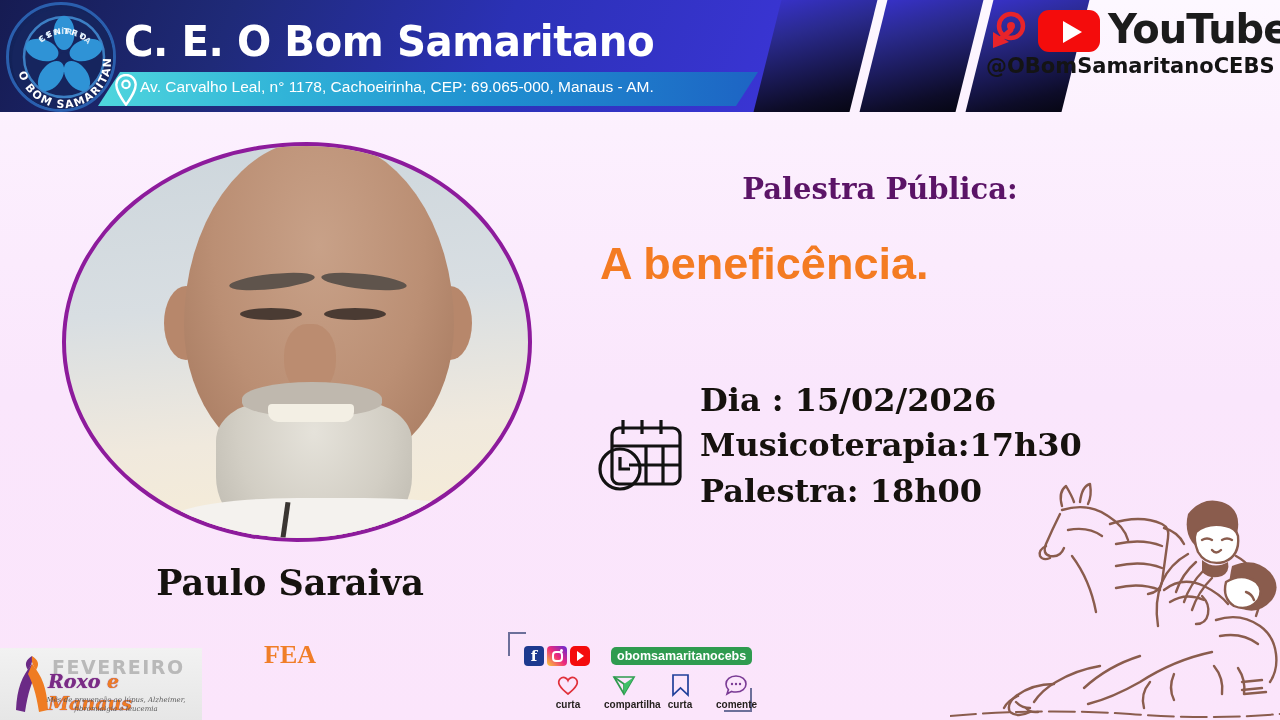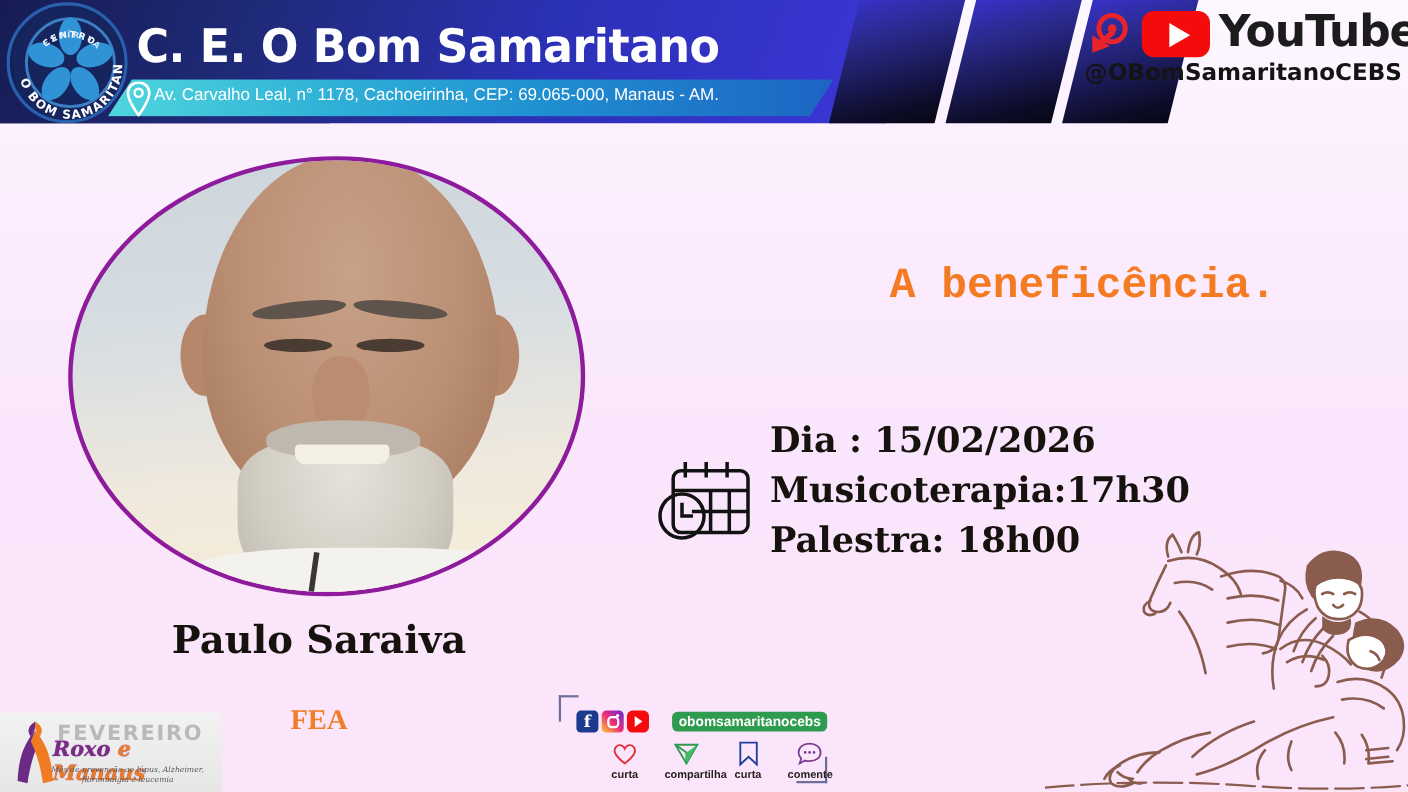--- a/index.html
+++ b/index.html
@@ -110,22 +110,22 @@
     position:absolute;left:0;top:640px;width:580px;text-align:center;
     font-family:Liberation Serif, serif;font-weight:bold;font-size:26px;color:#f07e28;
   }
 
   
   .lecture-kicker{
     position:absolute;left:600px;top:172px;width:560px;text-align:center;
     font-family:"DejaVu Serif", serif;font-weight:bold;font-size:29px;color:#5b1467;
   }
   .lecture-title{
-    position:absolute;left:600px;top:238px;width:560px;text-align:right;
-    font-family:Liberation Mono, monospace;font-weight:bold;font-size:39px;color:#f47b22;
+    position:absolute;left:600px;top:238px;width:560px;text-align:left;
+    font-family:Liberation Sans, sans-serif;font-weight:bold;font-size:45px;color:#f47b22;
   }
 
   .cal-icon{position:absolute;left:596px;top:414px;width:92px;height:84px;}
 
   .info-lines{position:absolute;left:700px;top:378px;}
   .info-line{
     font-family:"DejaVu Serif", serif;font-weight:bold;font-size:32px;color:#16120e;
     line-height:1.42;white-space:nowrap;
   }
   .tz-note{
@@ -262,20 +262,21 @@
       <div class="pf-mous"></div>
       <div class="pf-mouth"></div>
       <div class="pf-shirt"></div>
       <div class="pf-cord"></div>
     </div>
   </div>
 
   <div class="speaker-name">Paulo Saraiva</div>
   <div class="speaker-cred">FEA</div>
 
+  <div class="lecture-kicker">Palestra Pública:</div>
   <div class="lecture-title">A beneficência.</div>
 
   <svg class="cal-icon" viewBox="0 0 92 84">
     <g fill="none" stroke="#121212" stroke-width="3.2">
       <rect x="16" y="14" width="68" height="56" rx="7"></rect>
       <line x1="16" y1="32" x2="84" y2="32"></line>
       <line x1="50" y1="32" x2="50" y2="70"></line>
       <line x1="67" y1="32" x2="67" y2="70"></line>
       <line x1="33" y1="51" x2="84" y2="51"></line>
       <line x1="27" y1="6" x2="27" y2="20"></line>

